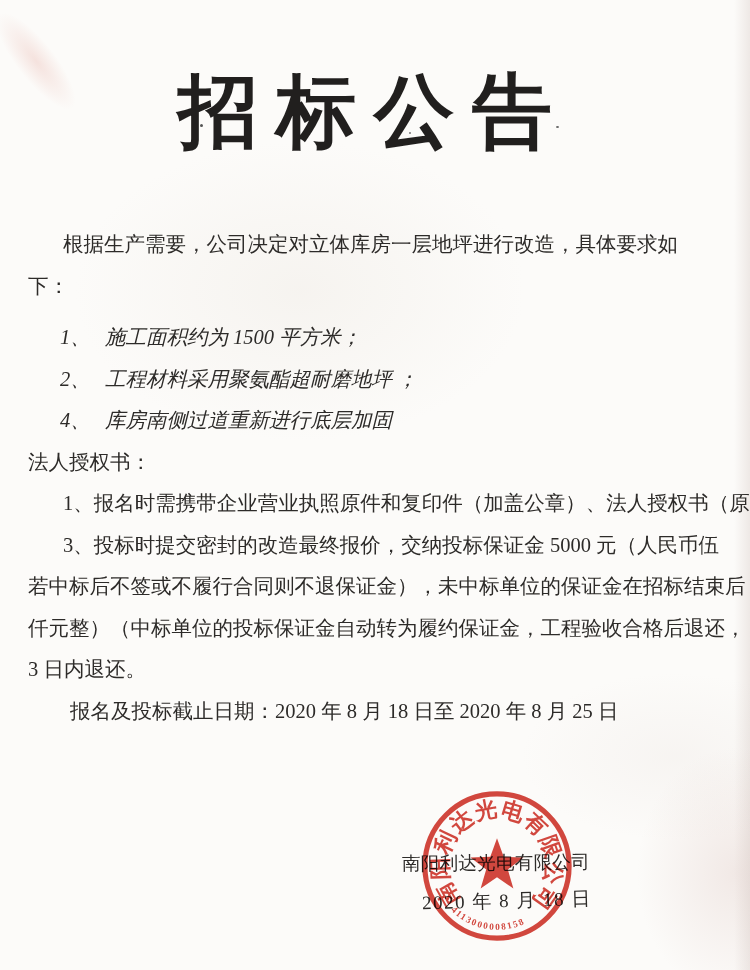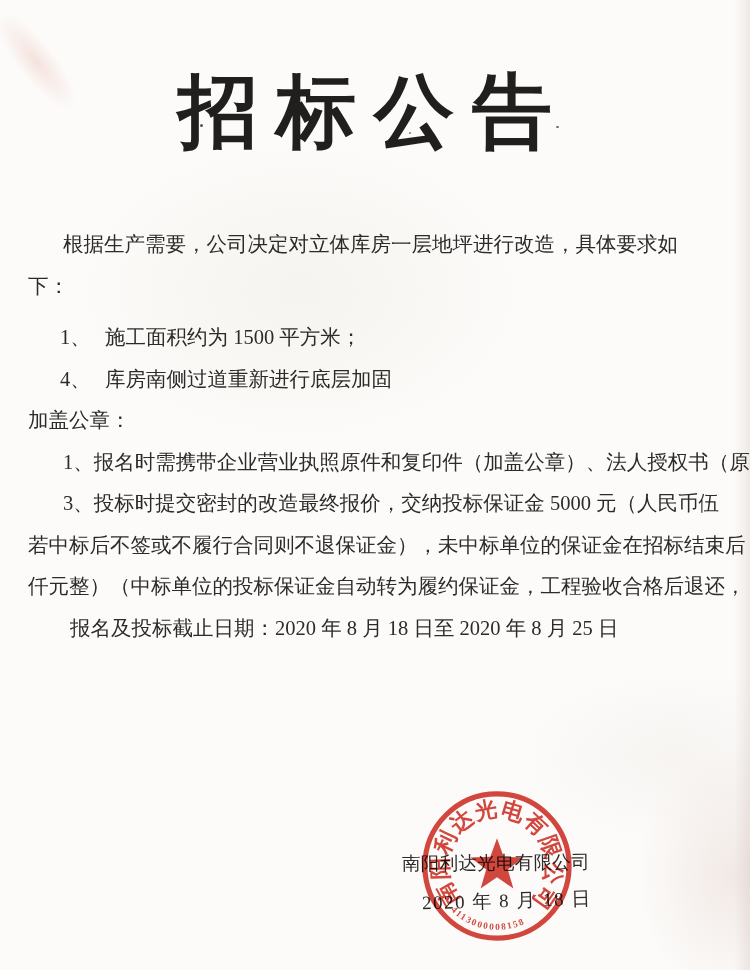--- a/index.html
+++ b/index.html
@@ -44,21 +44,21 @@
   }
 
   .body-text{
     position:absolute;
     left:28px;right:38px;top:224px;
     font-size:20.5px;
     line-height:41.5px;
   }
   .body-text p{margin:0;}
   .intro{text-indent:35px;}
-  .req-item{padding-left:32px;}
+  .req-item{padding-left:32px;font-style:italic;}
   .req-item.first{margin-top:10px;}
   .req-num{display:inline-block;width:45px;}
   .section-heading{margin-left:8px;}
   .bid-line{white-space:nowrap;}
   .bid-line.ind{text-indent:35px;}
   .deadline{text-indent:42px;}
   .contact{text-indent:50px;}
   .contact .phone{margin-left:48px;letter-spacing:1px;}
 
   .sig-company{
@@ -91,30 +91,32 @@
   <div class="speck s2"></div>
   <div class="speck s3"></div>
 
   <h1 class="title">招标公告</h1>
 
   <div class="body-text">
     <p class="intro">根据生产需要，公司决定对立体库房一层地坪进行改造，具体要求如下：</p>
 
     <div>
       <p class="req-item first"><span class="req-num">1、</span><span>施工面积约为 1500 平方米；</span></p>
+      <p class="req-item"><span class="req-num">2、</span><span>工程材料采用聚氨酯超耐磨地坪 ；</span></p>
       <p class="req-item"><span class="req-num">4、</span><span>库房南侧过道重新进行底层加固</span></p>
     </div>
 
-    <p class="section-heading">加盖公章：</p>
+    <p class="section-heading">法人授权书：</p>
 
     <div>
       <p class="bid-line ind">1、报名时需携带企业营业执照原件和复印件（加盖公章）、法人授权书（原</p>
       <p class="bid-line ind">3、投标时提交密封的改造最终报价，交纳投标保证金 5000 元（人民币伍</p>
       <p class="bid-line">若中标后不签或不履行合同则不退保证金），未中标单位的保证金在招标结束后</p>
       <p class="bid-line">仟元整）（中标单位的投标保证金自动转为履约保证金，工程验收合格后退还，</p>
+      <p class="bid-line">3 日内退还。</p>
     </div>
 
     <p class="deadline">报名及投标截止日期：2020 年 8 月 18 日至 2020 年 8 月 25 日</p>
 
   </div>
 
   <div class="sig-company">南阳利达光电有限公司</div>
   <div class="sig-date">2020 年 8 月 18 日</div>
 
   <svg class="seal" viewBox="0 0 200 200" aria-hidden="true">

